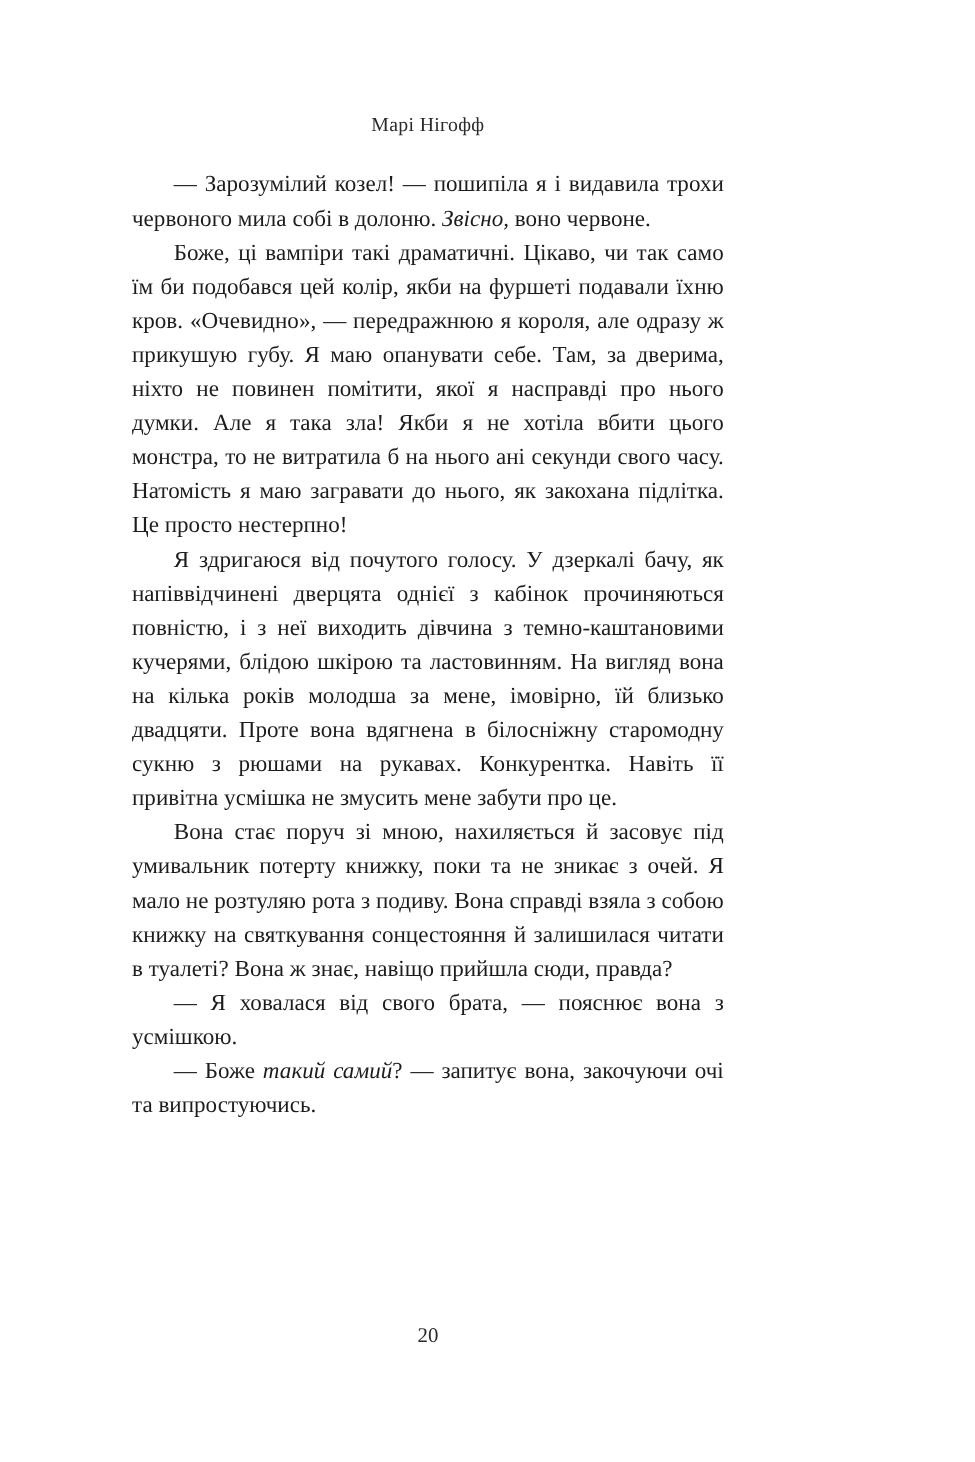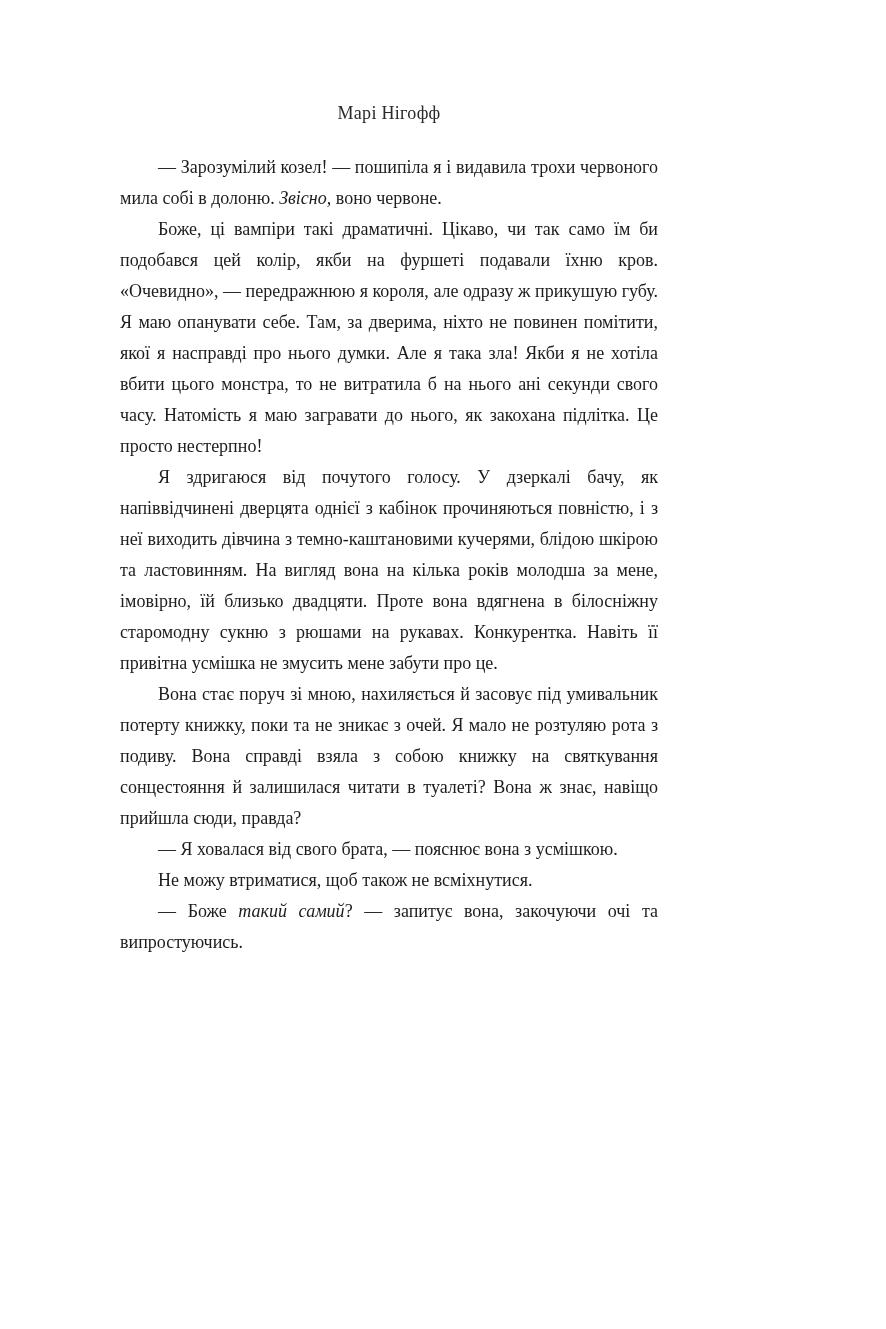--- a/index.html
+++ b/index.html
@@ -28,21 +28,21 @@
     color: #2a2a2a;
   }
   .page-body {
     position: absolute;
     top: 152px;
     left: 120px;
     right: 86px;
   }
   .page-body p.para {
     margin: 0;
-    font-size: 18px;
+    font-size: 21px;
     line-height: 31px;
     text-align: justify;
     text-indent: 38px;
     color: #1c1c1c;
   }
   .page-body p.para span.italic {
     font-style: italic;
   }
   .page-number {
     position: absolute;
@@ -59,17 +59,17 @@
 
 <div class="book-page">
   <div class="running-header">Марі Нігофф</div>
 
   <div class="page-body">
       <p class="para"><span>— Зарозумілий козел! — пошипіла я і видавила трохи червоного мила собі в долоню. </span><span class="italic">Звісно,</span><span> воно червоне.</span></p>
       <p class="para"><span>Боже, ці вампіри такі драматичні. Цікаво, чи так само їм би подобався цей колір, якби на фуршеті подавали їхню кров. «Очевидно», — передражнюю я короля, але одразу ж прикушую губу. Я маю опанувати себе. Там, за дверима, ніхто не повинен помітити, якої я насправді про нього думки. Але я така зла! Якби я не хотіла вбити цього монстра, то не витратила б на нього ані секунди свого часу. Натомість я маю загравати до нього, як закохана підлітка. Це просто нестерпно!</span></p>
       <p class="para"><span>Я здригаюся від почутого голосу. У дзеркалі бачу, як напіввідчинені дверцята однієї з кабінок прочиняються повністю, і з неї виходить дівчина з темно-каштановими кучерями, блідою шкірою та ластовинням. На вигляд вона на кілька років молодша за мене, імовірно, їй близько двадцяти. Проте вона вдягнена в білосніжну старомодну сукню з рюшами на рукавах. Конкурентка. Навіть її привітна усмішка не змусить мене забути про це.</span></p>
       <p class="para"><span>Вона стає поруч зі мною, нахиляється й засовує під умивальник потерту книжку, поки та не зникає з очей. Я мало не розтуляю рота з подиву. Вона справді взяла з собою книжку на святкування сонцестояння й залишилася читати в туалеті? Вона ж знає, навіщо прийшла сюди, правда?</span></p>
       <p class="para"><span>— Я ховалася від свого брата, — пояснює вона з усмішкою.</span></p>
-      <p class="para"><span>Не можу втриматися, щоб також не всміхнутися.</span></p>
       <p class="para"><span>— Боже </span><span class="italic">такий самий</span><span>? — запитує вона, закочуючи очі та випростуючись.</span></p>
     </div>
 
+  <div class="page-number">20</div>
 </div>
 
 </body></html>

